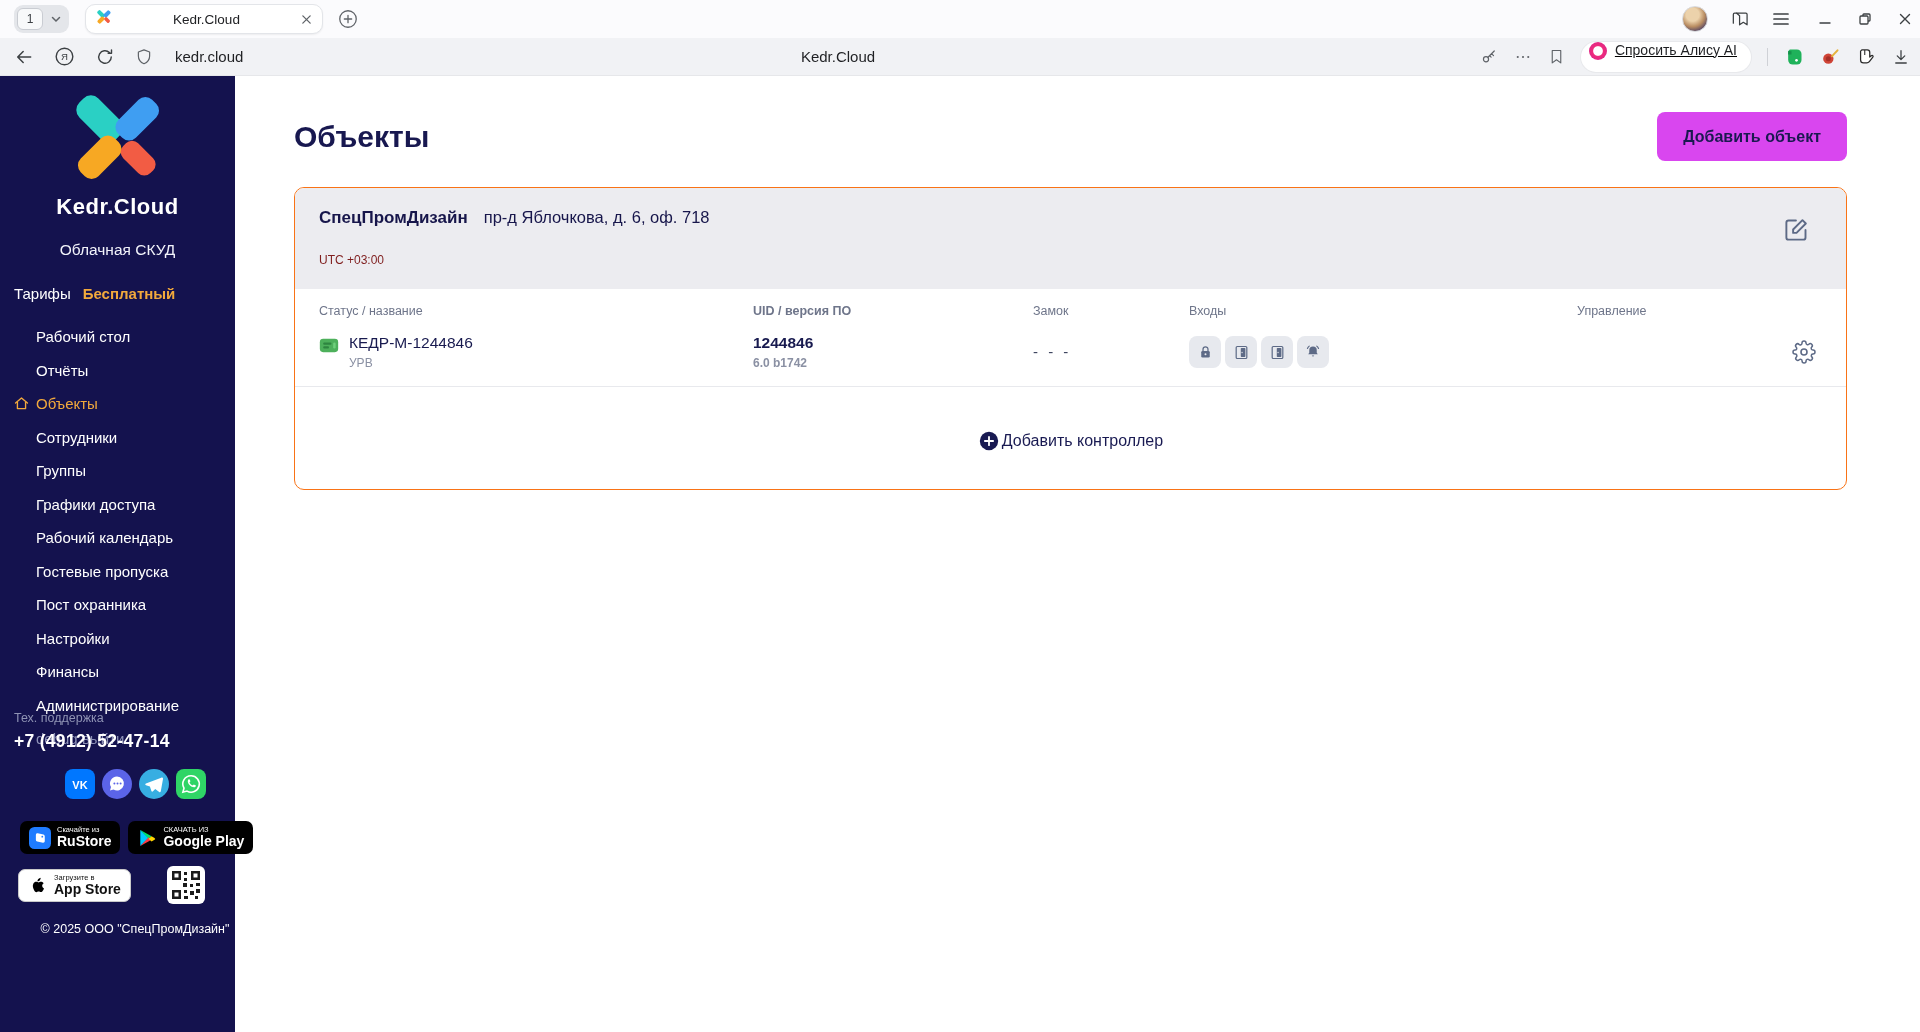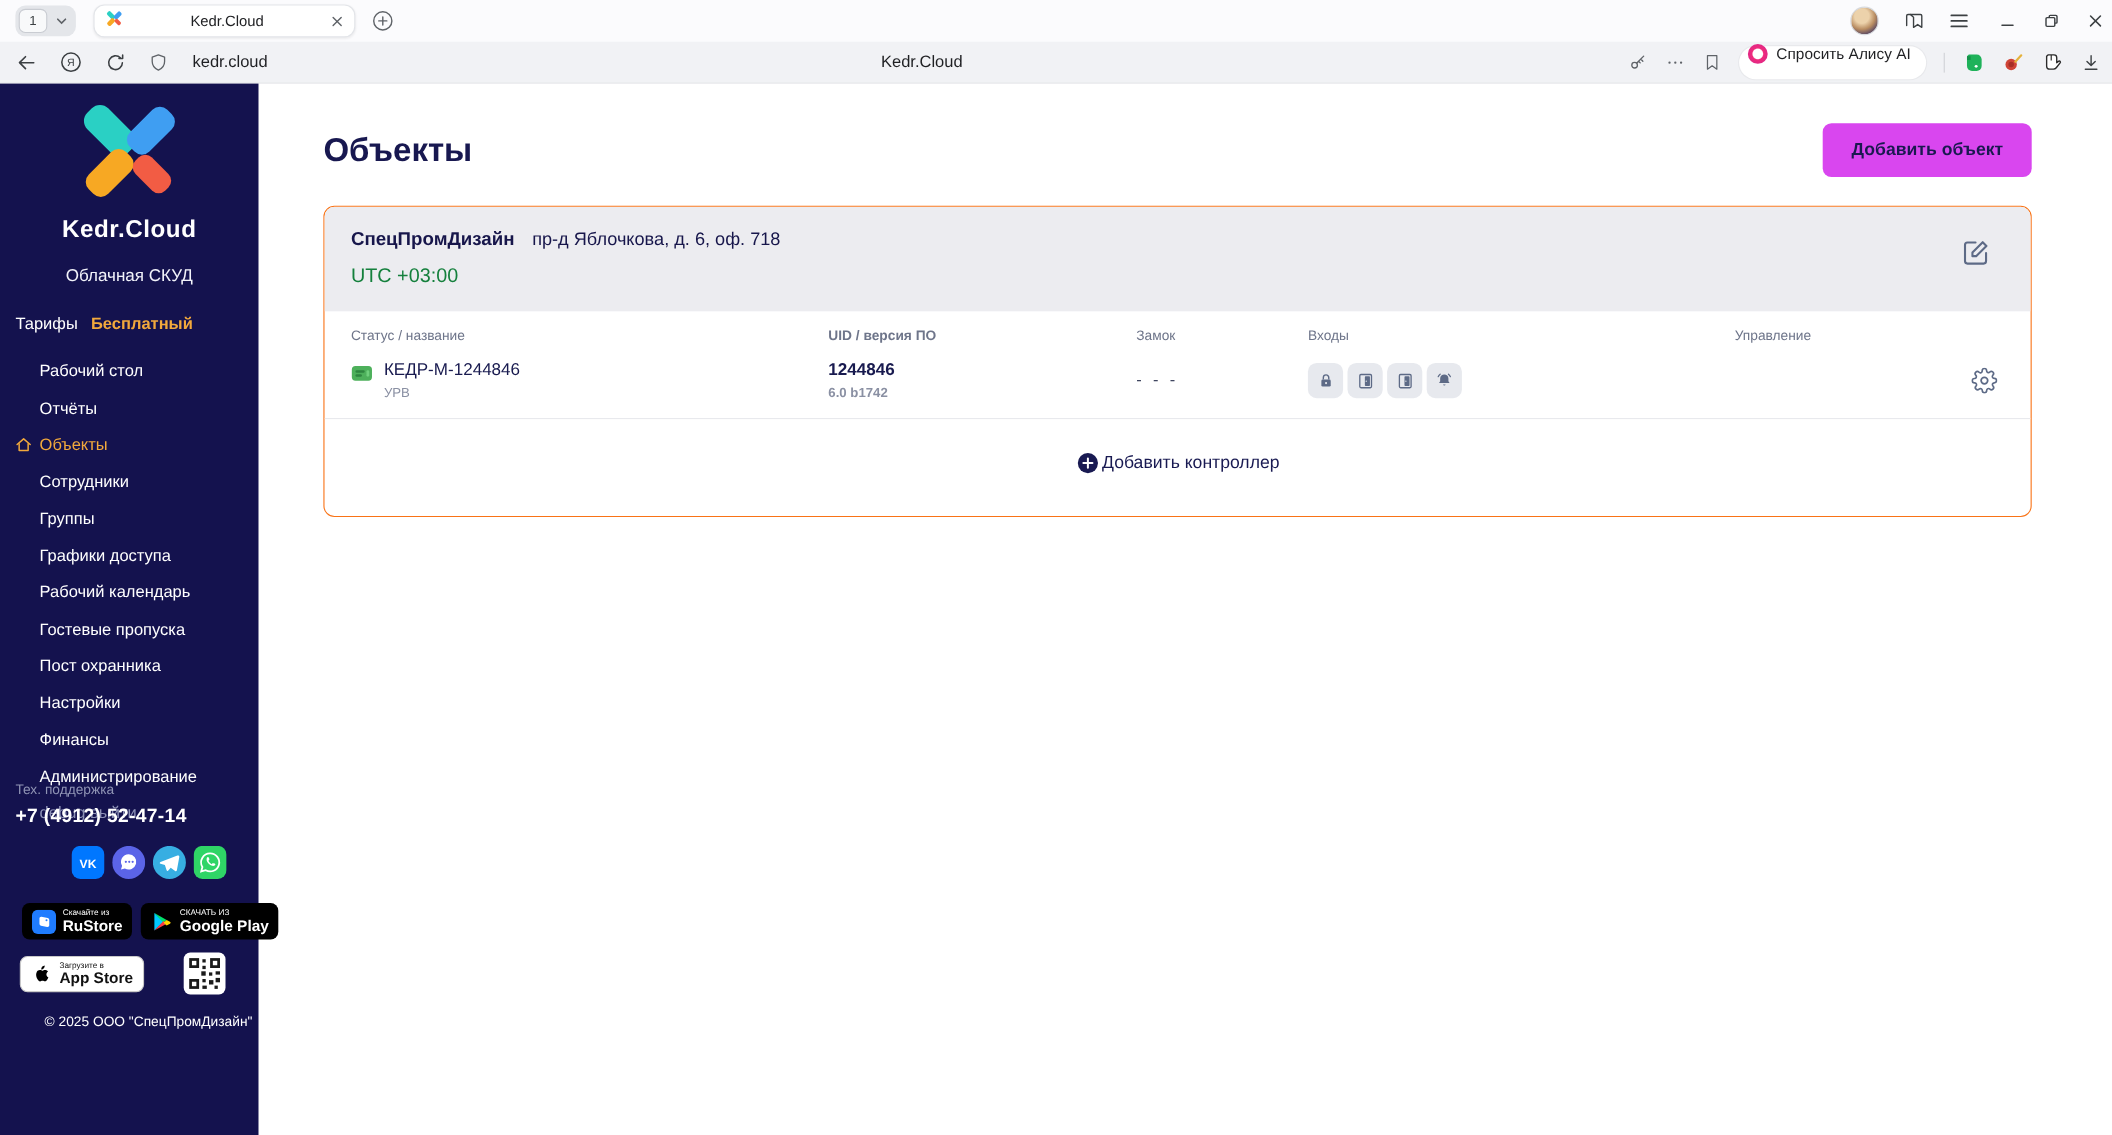--- a/index.html
+++ b/index.html
@@ -16,21 +16,21 @@
   .newtab { margin-left:14px; }
   .strip-right { position:absolute; right:8px; top:0; height:38px; display:flex; align-items:center; gap:22px; }
   .avatar { width:26px; height:26px; border-radius:50%; background:radial-gradient(circle at 40% 32%, #ecd2ab 0 30%, #b98d62 55%, #5c4a63 78%, #3e3550 100%); border:1px solid #d7d9dd; }
   .win-ctl { display:flex; align-items:center; gap:26px; margin-left:6px; }
 
   .address-bar { height:38px; background:#f1f2f5; display:flex; align-items:center; position:relative; border-bottom:1px solid #e6e7ea; }
   .addr-left { display:flex; align-items:center; gap:20px; padding-left:14px; }
   .url-text { font-size:15px; color:#1f2023; margin-left:2px; }
   .page-title-center { position:absolute; left:838px; transform:translateX(-50%); font-size:15px; color:#1f2023; }
   .addr-right { position:absolute; right:10px; display:flex; align-items:center; gap:16px; }
-  .alice-pill { display:flex; align-items:center; gap:8px; background:#fff; border-radius:16px; height:30px; padding:0 14px 16px 8px; cursor:pointer; box-shadow:0 0 0 1px #e8e9ec; }
+  .alice-pill { display:flex; align-items:flex-start; gap:8px; background:#fff; border-radius:16px; height:30px; padding:0 14px 16px 8px; cursor:pointer; box-shadow:0 0 0 1px #e8e9ec;text-decoration:underline; }
   .alice-pill span { font-size:14px; color:#1f2023; }
   .alice-dot { width:18px; height:18px; border-radius:50%; background:radial-gradient(circle, #ffffff 0 34%, #ef2b7c 42%, #d3238f 100%); }
   .v-div { width:1px; height:18px; background:#cfd1d6; }
 
   
   .page { display:flex; height:956px; }
 
   .sidebar { width:235px; flex-shrink:0; background:#14124e; color:#fff; position:relative; }
   .logo-wrap { display:flex; flex-direction:column; align-items:center; padding-top:14px; }
   .logo-title { font-size:22px; font-weight:bold; letter-spacing:.5px; margin-top:4px; }
@@ -61,41 +61,41 @@
   .main { flex:1; padding:36px 73px 0 59px; background:#fff; }
   .main-header { display:flex; align-items:center; justify-content:space-between; }
   .h1 { font-size:30px; font-weight:800; color:#181850; }
   .btn-add-object { background:#d946ef; border:none; border-radius:8px; height:49px; padding:0 26px; font-size:16px; font-weight:bold; color:#1a1950; cursor:pointer; font-family:inherit; }
 
   .obj-card { margin-top:26px; border:1px solid #f97316; border-radius:10px; overflow:hidden; background:#fff; }
   .obj-head { background:#ececf0; padding:20px 24px 22px; position:relative; }
   .obj-title-row { display:flex; align-items:baseline; gap:16px; }
   .obj-name { font-size:17px; font-weight:bold; color:#17164b; }
   .obj-addr { font-size:16.5px; color:#17164b; }
-  .obj-tz { font-size:18px; color:#15803d; margin-top:12px; }
+  .obj-tz { font-size:12px; color:#7f1d1d; margin-top:25px; }
   .edit-btn { position:absolute; right:36px; top:28px; cursor:pointer; }
 
   .thead { display:flex; padding:15px 24px 6px; font-size:12.5px; color:#6e758a; }
   .col-status { width:434px; }
   .col-uid { width:280px;font-weight:bold; }
   .col-lock { width:156px; }
   .col-entries { width:388px; }
   .col-control { flex:1; }
   .trow { display:flex; padding:10px 24px 16px; align-items:center; }
   .cell-status { display:flex; gap:10px; align-items:flex-start; }
   .ctrl-name { font-size:15.5px; font-weight:500; color:#181a4f; }
   .sub { font-size:12px; color:#8a90a3; margin-top:4px; }
   .uid-val { font-size:15.5px; color:#181a4f; }
   .lock-val { font-size:15px; color:#3f4660; letter-spacing:3px; }
   .entry-btns { display:flex; gap:4px; }
   .entry-btn { width:32px; height:32px; border-radius:8px; background:#e7e9ee; border:none; display:flex; align-items:center; justify-content:center; cursor:pointer; }
   .cell-control { display:flex; justify-content:flex-end; padding-right:6px; }
   .gear-btn { cursor:pointer; background:none; border:none; display:flex; }
 
-  .add-ctl { border-top:1px solid #e8e9ed; display:flex; align-items:center; justify-content:center; gap:2px; padding:29px 0 37px; cursor:pointer; }
+  .add-ctl { border-top:1px solid #e8e9ed; display:flex; align-items:center; justify-content:center; gap:2px; padding:43px 0 37px; cursor:pointer; }
   .add-ctl-label { font-size:16px; font-weight:500; color:#191a52; }
 </style>
 </head>
 <body>
 
 <div class="tab-strip">
   <div class="tab-counter">
     <div class="num">1</div>
     <div class="chev">
       <svg width="12" height="12" viewBox="0 0 12 12">

